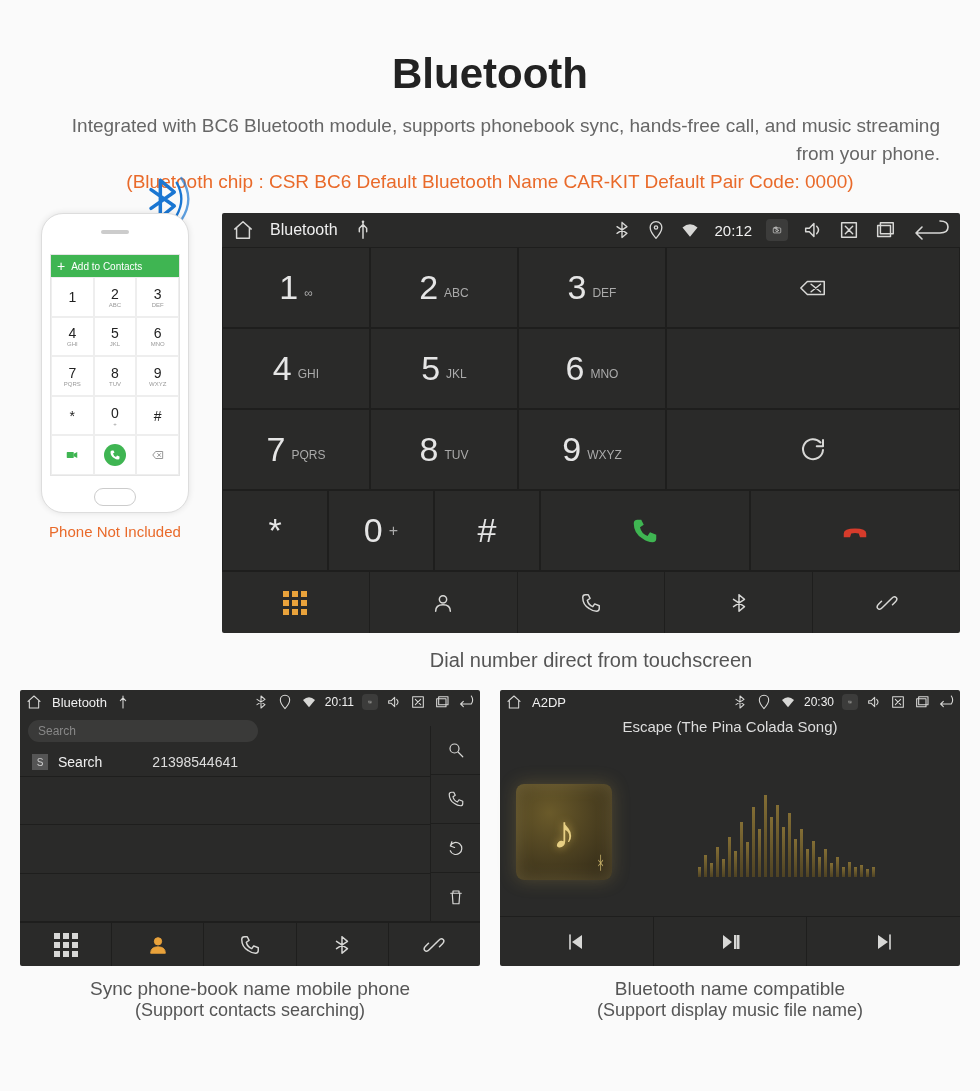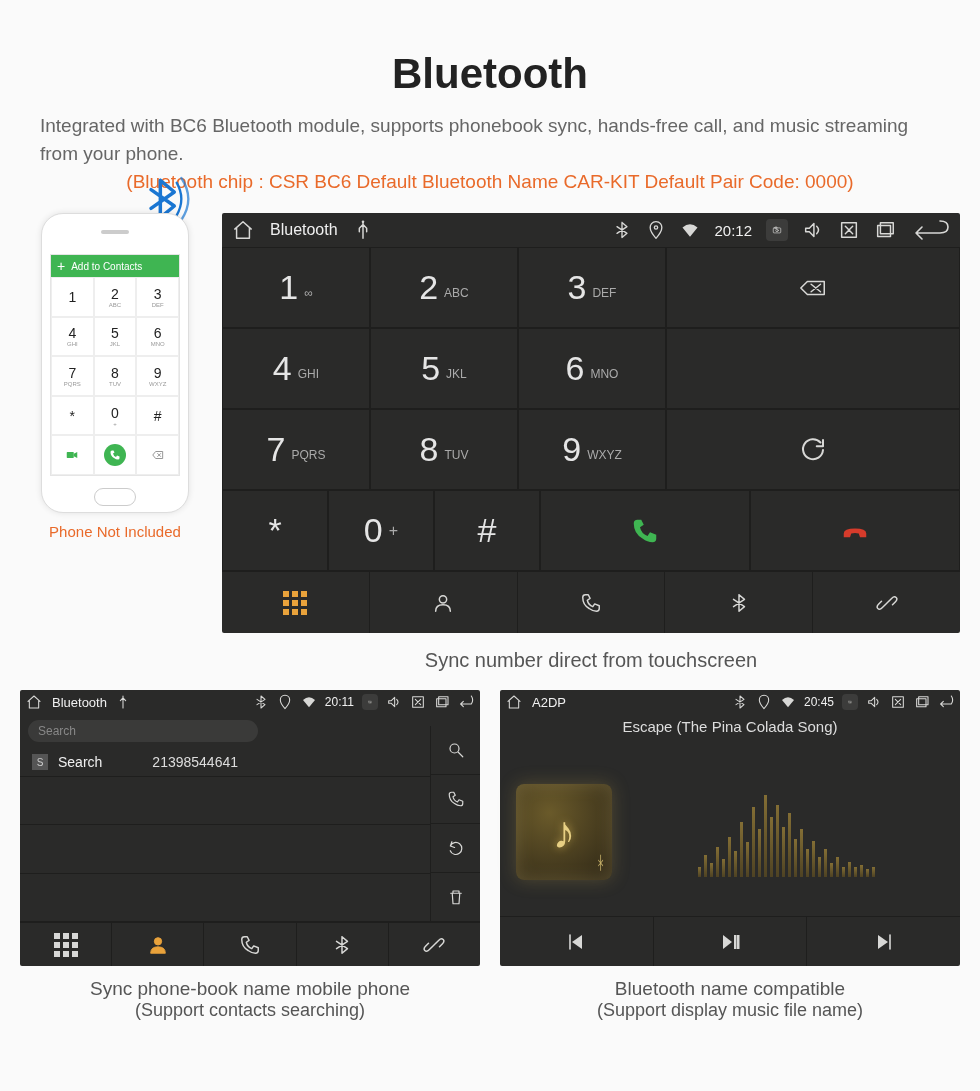--- a/index.html
+++ b/index.html
@@ -12,21 +12,21 @@
   }
   .page { padding: 20px 20px; }
   .hero-title {
     text-align: center;
     font-size: 42px;
     font-weight: 700;
     color: #222;
     margin: 30px 0 14px;
   }
   .hero-subtitle {
-    text-align: left;
+    text-align: right;
     font-size: 19px;
     color: #666;
     line-height: 1.45;
     max-width: 900px;
     margin: 0 auto 4px;
   }
   .hero-specs {
     text-align: center;
     font-size: 19px;
     color: #e96a2a;
@@ -490,21 +490,21 @@
                 </svg>
               </div>
             <div class="tab">
                 <svg viewBox="0 0 24 24">
                   <path class="stroke" d="M10 14 L7 17 Q4 20 2 18 Q0 16 3 13 L6 10 M14 10 L17 7 Q20 4 22 6 Q24 8 21 11 L18 14 M9 15 L15 9"></path>
                 </svg>
               </div>
           </div>
         </div>
       </div>
-      <div class="panel-caption">Sync number direct from touchscreen</div>
+      <div class="panel-caption">Dial number direct from touchscreen</div>
     </div>
   </div>
 
   <div class="row-bottom">
 
     <div class="col-half">
       <div class="panel small contacts">
         <div class="statusbar">
           <span class="ico">
               <svg viewBox="0 0 24 24">
@@ -667,21 +667,21 @@
           <span class="ico">
               <svg viewBox="0 0 24 24">
                 <path class="stroke" d="M12 2 C7 2 5 6 5 9 C5 14 12 22 12 22 C12 22 19 14 19 9 C19 6 17 2 12 2 Z"></path>
               </svg>
             </span>
           <span class="ico">
               <svg viewBox="0 0 24 24">
                 <path d="M3 9 Q12 1 21 9 L12 20 Z" fill="#d8d8d6"></path>
               </svg>
             </span>
-          <span class="time">20:45</span>
+          <span class="time">20:30</span>
           <span class="ico cam">
               <svg viewBox="0 0 24 24">
                 <rect x="3" y="7" width="18" height="12" rx="2" class="stroke"></rect>
                 <circle cx="12" cy="13" r="3" class="stroke"></circle>
               </svg>
             </span>
           <span class="ico">
               <svg viewBox="0 0 24 24">
                 <path class="stroke" d="M4 10 H8 L13 5 V19 L8 14 H4 Z"></path>
                 <path class="stroke" d="M16 8 Q20 12 16 16"></path>

